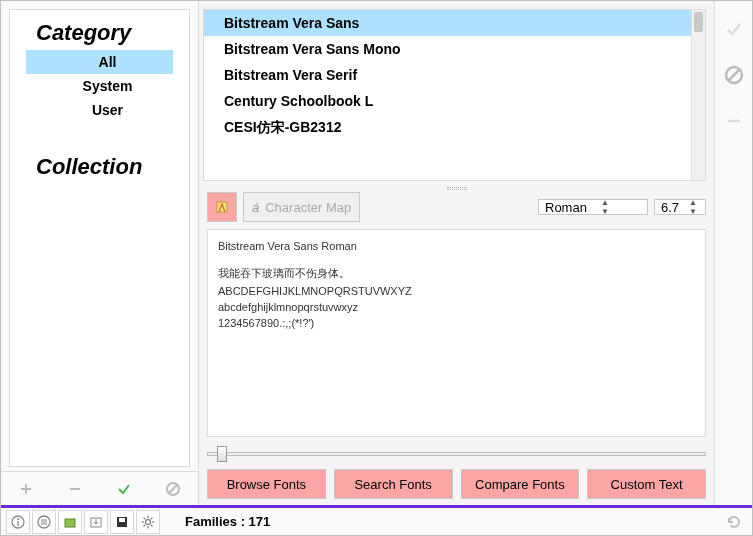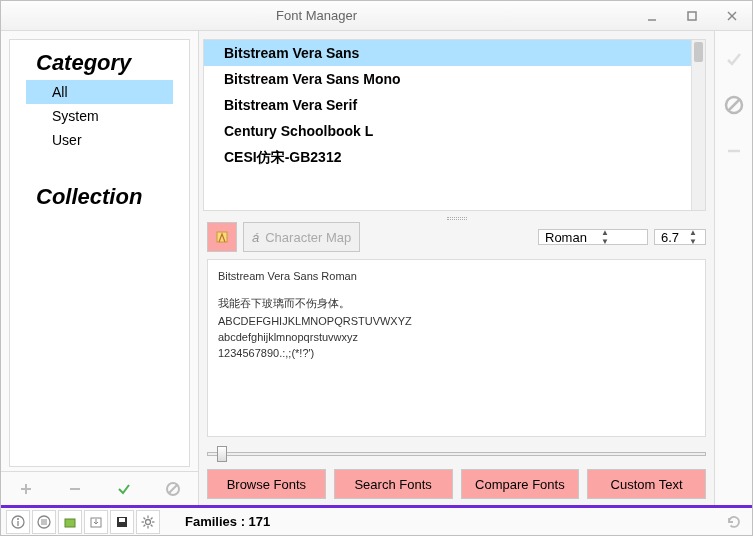--- a/index.html
+++ b/index.html
@@ -5,21 +5,21 @@
 * { box-sizing: border-box; font-family: sans-serif; }
 html, body { margin: 0; padding: 0; width: 753px; height: 536px; background: #fff; }
 .window { width: 753px; height: 536px; border: 1px solid #c0c0c0; display: flex; flex-direction: column; background: #f5f5f5; }
 .titlebar { height: 30px; background: linear-gradient(#fdfdfd,#f1f1f1); display: flex; align-items: center; border-bottom: 1px solid #dcdcdc; }
 .titlebar .title { flex: 1; text-align: center; font-size: 13px; color: #666; }
 .titlebar .winbtn { width: 40px; height: 28px; display: flex; align-items: center; justify-content: center; color: #888; cursor: pointer; }
 .body { flex: 1; display: flex; overflow: hidden; }
 .sidebar { width: 198px; border-right: 1px solid #dcdcdc; display: flex; flex-direction: column; background: #fafafa; }
 .side-panel { flex: 1; margin: 8px 8px 4px 8px; background: #fff; border: 1px solid #dcdcdc; padding: 6px 16px; overflow: auto; }
 .side-heading { font-size: 22px; font-weight: bold; font-style: italic; padding: 4px 10px; }
-.side-item { font-size: 14px; font-weight: normal; padding: 4px 10px 4px 26px; cursor: pointer; }
+.side-item { font-size: 14px; font-weight: bold; padding: 4px 10px 4px 26px; cursor: pointer; text-align: center; }
 .side-item.selected { background: #aee1ff; }
 .side-actions { height: 34px; border-top: 1px solid #dcdcdc; display: flex; align-items: center; }
 .side-actions .btn { flex: 1; height: 100%; display: flex; align-items: center; justify-content: center; font-size: 16px; color: #999; cursor: pointer; }
 .main { flex: 1; display: flex; flex-direction: column; }
 .family-panel { margin: 8px 8px 4px 4px; border: 1px solid #dcdcdc; background: #fff; height: 172px; overflow: hidden; position: relative; display:flex; }
 .family-list { flex:1; overflow:auto; }
 .family-heading { font-size: 17px; font-weight: bold; padding: 2px 8px; }
 .family-item { font-size: 14px; font-weight: bold; padding: 5px 8px 5px 20px; cursor: pointer; }
 .family-item.selected { background: #aee1ff; }
 .family-scrollbar { width:14px; background:#f0f0f0; border-left:1px solid #e0e0e0; position:relative;}
@@ -49,39 +49,20 @@
 .statusbar .icons { display: flex; margin-left: 4px; }
 .statusbar .icons .sicon { width: 24px; height: 24px; display: flex; align-items: center; justify-content: center; margin: 0 1px; border:1px solid #d8d8d8; background:#fff; font-size:12px; cursor:pointer;}
 .statusbar .text { margin-left: 24px; font-size: 13px; font-weight: bold; }
 .statusbar .refresh { margin-left: auto; margin-right: 10px; color: #aaa; font-size: 16px; cursor:pointer;}
 svg { display:block; }
 </style>
 </head>
 <body>
 
 <div class="window">
-  <div class="titlebar">
-    <div class="title">Font Manager</div>
-    <div class="winbtn">
-      <svg width="12" height="12">
-          <line x1="2" y1="10" x2="10" y2="10" stroke="#888" stroke-width="1.5"></line>
-        </svg>
-    </div>
-    <div class="winbtn">
-      <svg width="12" height="12">
-          <rect x="2" y="2" width="8" height="8" fill="none" stroke="#888" stroke-width="1.5"></rect>
-        </svg>
-    </div>
-    <div class="winbtn">
-      <svg width="12" height="12">
-          <line x1="2" y1="2" x2="10" y2="10" stroke="#888" stroke-width="1.5"></line>
-          <line x1="10" y1="2" x2="2" y2="10" stroke="#888" stroke-width="1.5"></line>
-        </svg>
-    </div>
-  </div>
 
   <div class="body">
     <div class="sidebar">
       <div class="side-panel">
         <div class="side-heading">Category</div>
         <div class="side-item selected">All</div>
         <div class="side-item">System</div>
         <div class="side-item">User</div>
         <div style="height:28px"></div>
         <div class="side-heading">Collection</div>

